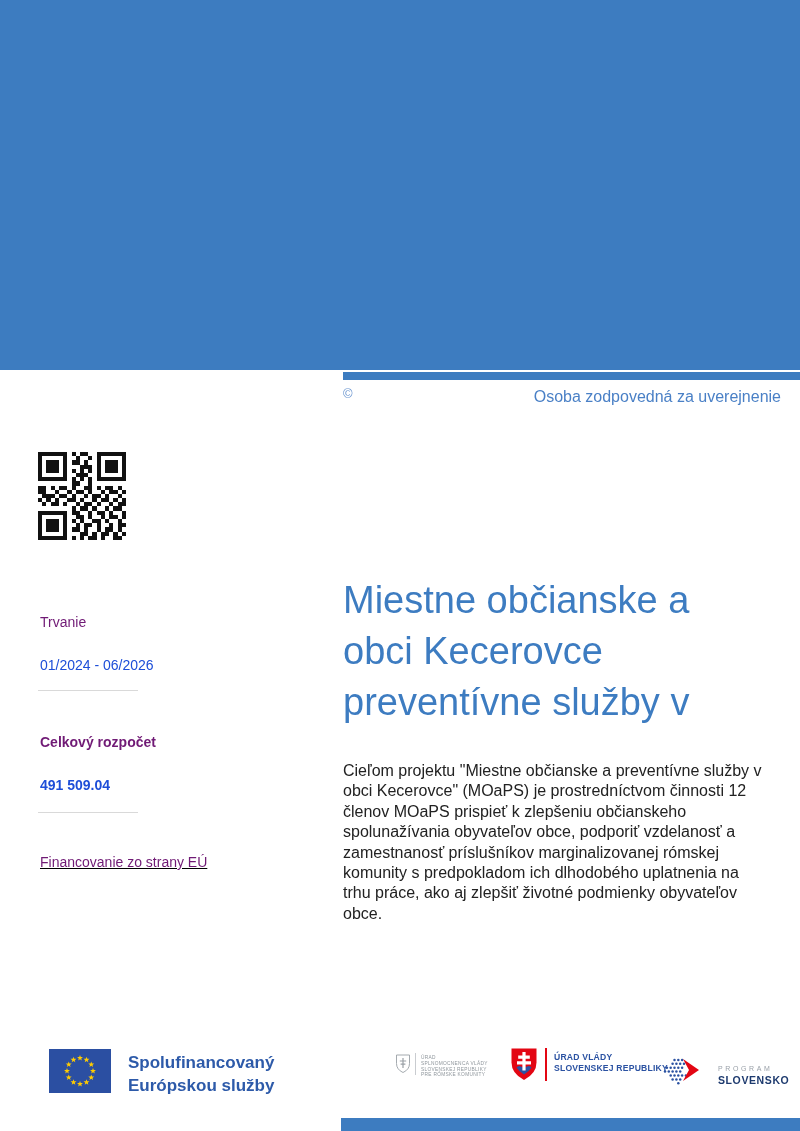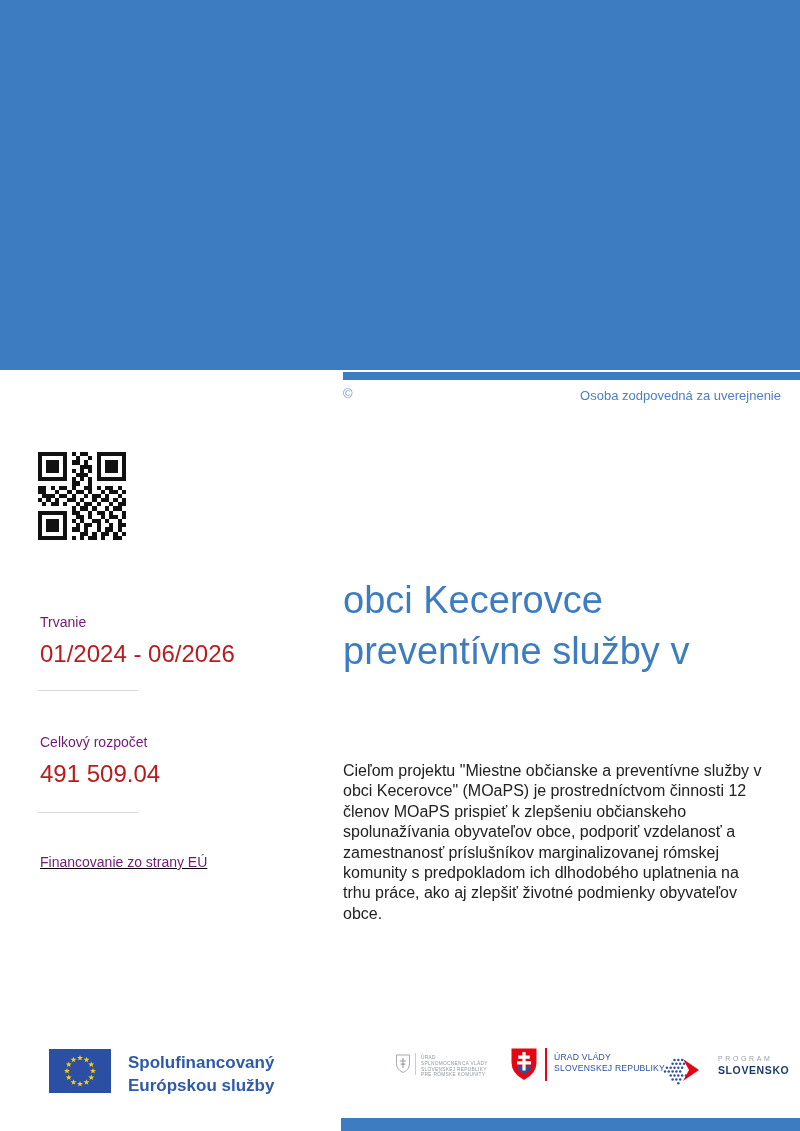--- a/index.html
+++ b/index.html
@@ -18,42 +18,42 @@
     background:#3d7cc0;
   }
   .copy-row {
     position:absolute; left:343px; top:386px; width:438px; height:16px;
     color:#5d8bcb;
   }
   .copy-symbol {
     position:absolute; left:0; top:0; font-size:13px; color:#6a95cf;
   }
   .resp-link {
-    position:absolute; right:0; top:2px; font-size:13px; color:#4a80c6;
+    position:absolute; right:0; top:2px; font-size:16px; color:#4a80c6;
     text-decoration:none; cursor:pointer;
   }
   .qr-wrap { position:absolute; left:38px; top:452px; width:88px; height:88px; }
   .qr-wrap svg { width:88px; height:88px; display:block; }
 
   .site-row { position:absolute; left:343px; top:470px; height:22px; display:flex; align-items:center; }
   .globe { width:18px; height:18px; margin-right:10px; flex:0 0 auto; }
   .site-url { font-size:17px; color:#1f1f1f; letter-spacing:.2px; }
 
   .title {
     position:absolute; left:343px; top:575px; width:400px;
     color:#3d7cc1; font-size:38px; line-height:51px; font-weight:400;
   }
 
   .facts { position:absolute; left:40px; top:610px; width:280px; }
   .fact-label { color:#701a75; font-size:14px; line-height:24px; }
-  .fact-value { color:#b91c1c; font-size:24px; line-height:24px; margin-top:8px; }
+  .fact-value { color:#1d4ed8; font-size:14px; line-height:24px; margin-top:19px; }
   .fact-div { position:absolute; left:-2px; width:100px; height:1px; background:#d9d9d9; }
   .fact-0 { position:absolute; top:0; left:0; }
   .div-0 { top:80px; }
-  .fact-1 { position:absolute; top:120px; left:0; }
+  .fact-1 { position:absolute; top:120px; left:0;font-weight:bold; }
   .div-1 { top:202px; }
   .fact-2 { position:absolute; top:240px; left:0;text-decoration:underline; }
 
   .desc {
     position:absolute; left:343px; top:761px; width:424px;
     color:#222222; font-size:16px; line-height:20.4px;
   }
 
   .footer { position:absolute; left:11px; top:1040px; width:800px; height:78px; }
   .eu-flag { position:absolute; left:38px; top:9px; width:62px; height:44px; background:#2b4fa2; }
@@ -62,22 +62,22 @@
     position:absolute; left:117px; top:11px; font-weight:bold; font-size:17px;
     line-height:23px; color:#2d5aa9;
   }
   .rom-logo { position:absolute; left:384px; top:13px; display:flex; align-items:flex-start; }
   .rom-shield { width:16px; height:20px; margin-top:1px; }
   .rom-sep { width:1px; height:22px; background:#c9ccd0; margin:0 5px 0 4px; }
   .rom-lines { font-size:4.8px; line-height:5.8px; color:#8f969c; letter-spacing:.3px; padding-top:2px; }
   .gov-logo { position:absolute; left:500px; top:8px; display:flex; align-items:flex-start; }
   .gov-shield { width:26px; height:33px; }
   .gov-sep { width:2px; height:33px; background:#e30613; margin:0 7px 0 8px; }
-  .gov-lines { font-size:8.6px; line-height:11px; color:#2b52a2; font-weight:400; letter-spacing:.2px; padding-top:4px; }
-  .ps-logo { position:absolute; left:652px; top:14px; display:flex; align-items:flex-start; }
+  .gov-lines { font-size:8.6px; line-height:11px; color:#2b52a2; font-weight:700; letter-spacing:.2px; padding-top:4px; }
+  .ps-logo { position:absolute; left:652px; top:14px; display:flex; align-items:flex-end; }
   .ps-dots { width:46px; height:32px; }
   .ps-lines { margin-left:9px; padding-top:1px; }
   .ps-line1 { font-size:7px; letter-spacing:2.6px; color:#9aa1a9; }
   .ps-line2 { font-size:10.5px; letter-spacing:.6px; font-weight:bold; color:#1d3a6e; margin-top:2px; }
 
   .bottom-bar {
     position:absolute; left:341px; top:1118px; width:459px; height:13px;
     background:#3d7cc0;
   }
 </style>
@@ -327,20 +327,21 @@
         <rect x="12" y="20" width="1" height="1" fill="#111111"></rect>
         <rect x="13" y="20" width="1" height="1" fill="#111111"></rect>
         <rect x="15" y="20" width="1" height="1" fill="#111111"></rect>
         <rect x="18" y="20" width="1" height="1" fill="#111111"></rect>
         <rect x="19" y="20" width="1" height="1" fill="#111111"></rect>
       </svg>
   </div>
 
 
   <div class="title">
+    <div>Miestne občianske a</div>
     <div>obci Kecerovce</div>
     <div>preventívne služby v</div>
   </div>
 
   <div class="facts">
     <div class="fact-0">
       <div class="fact-label">Trvanie</div>
       <div class="fact-value">01/2024 - 06/2026</div>
     </div>
     <div class="fact-div div-0"></div>

